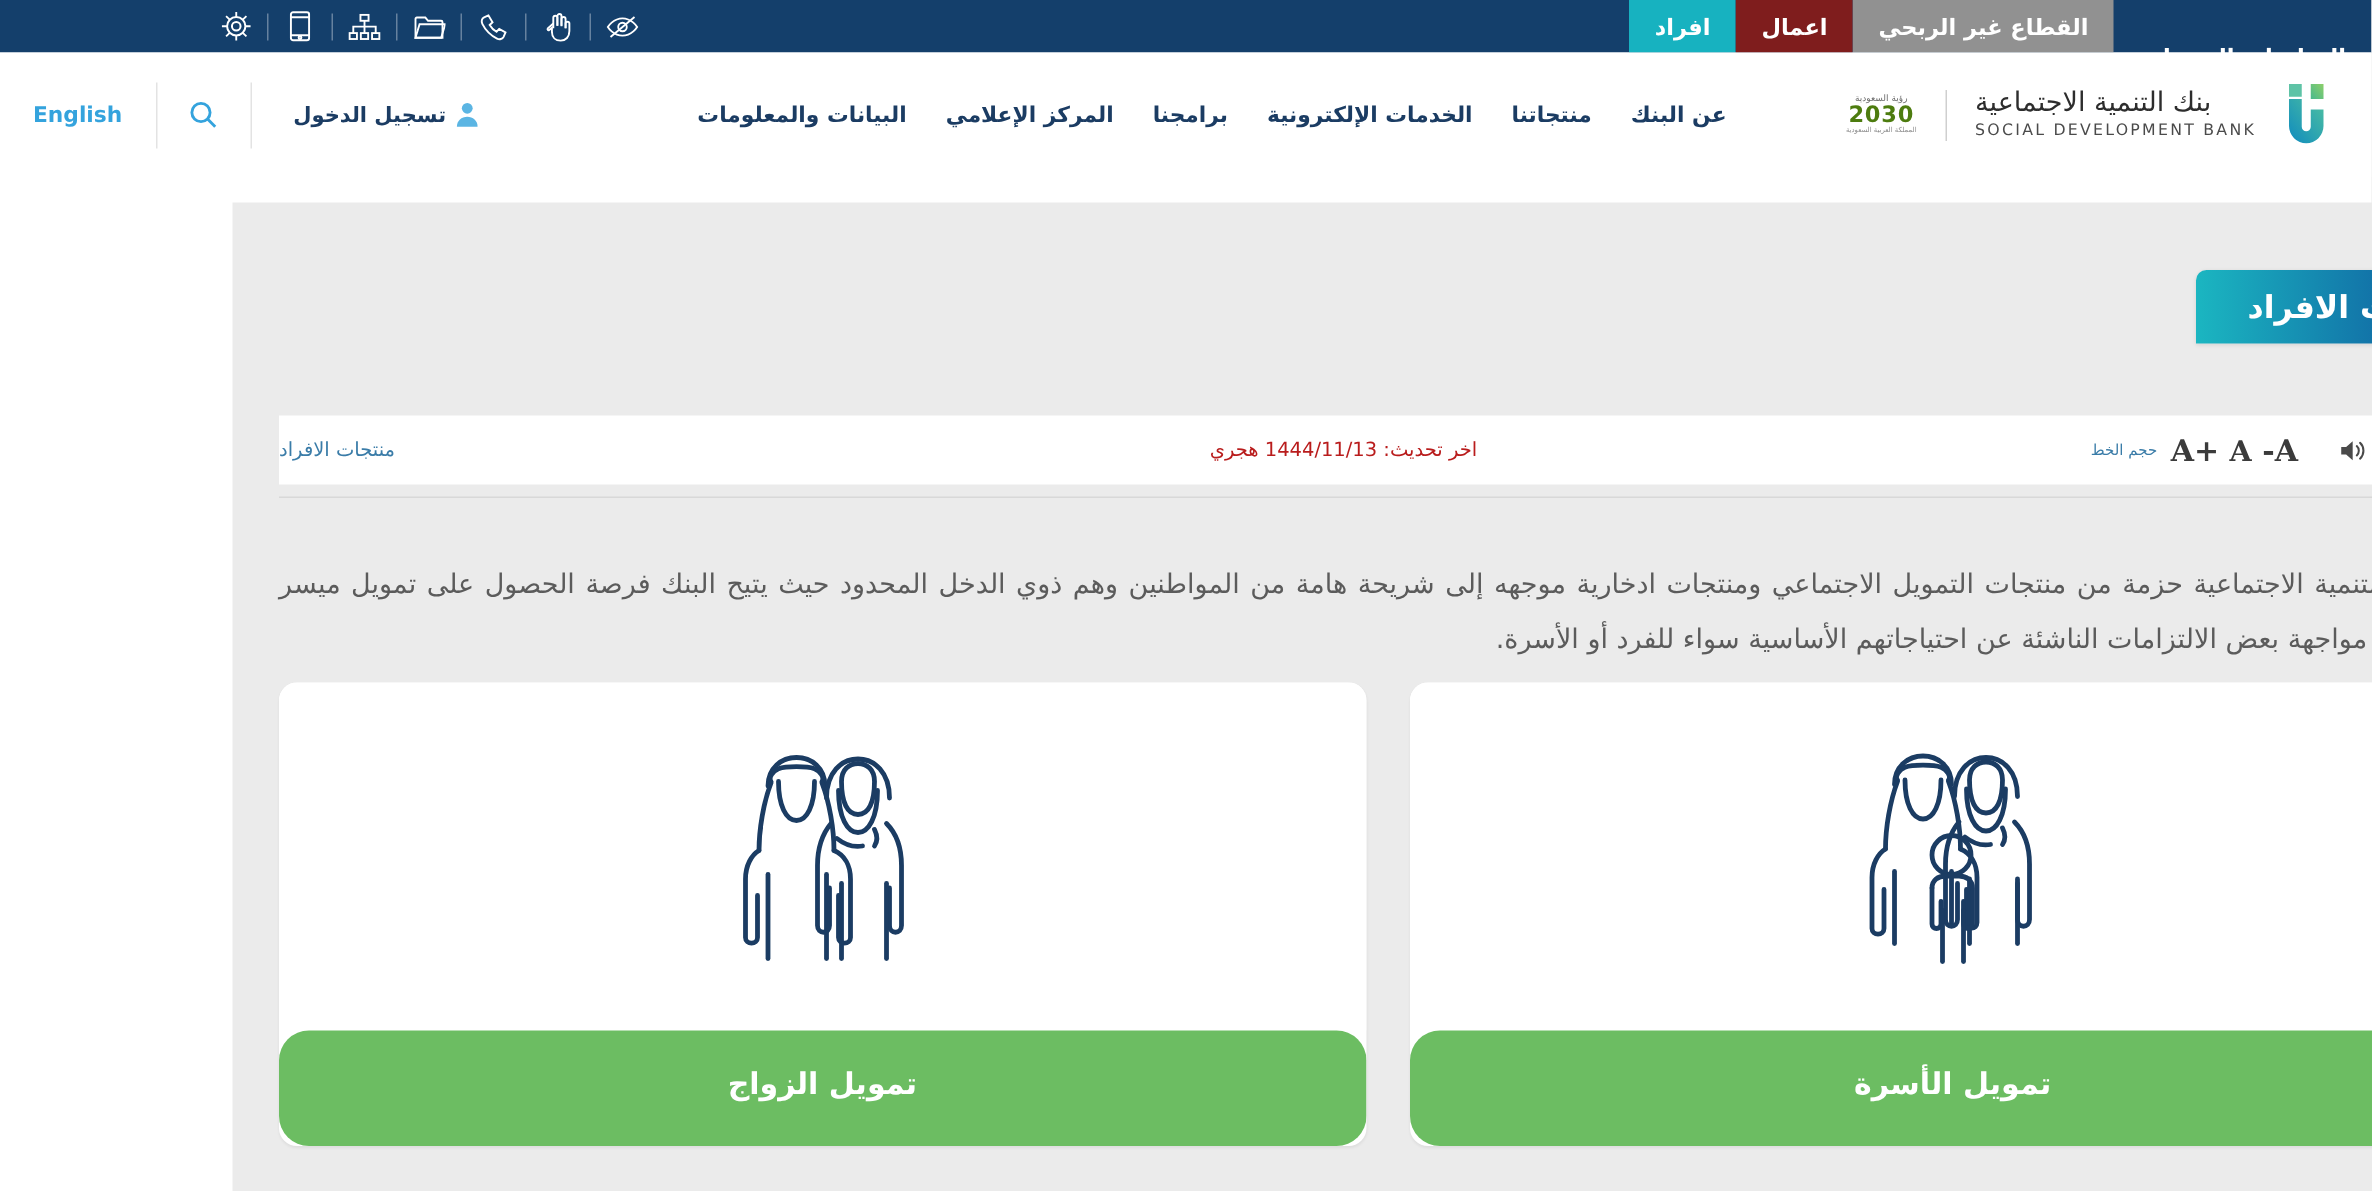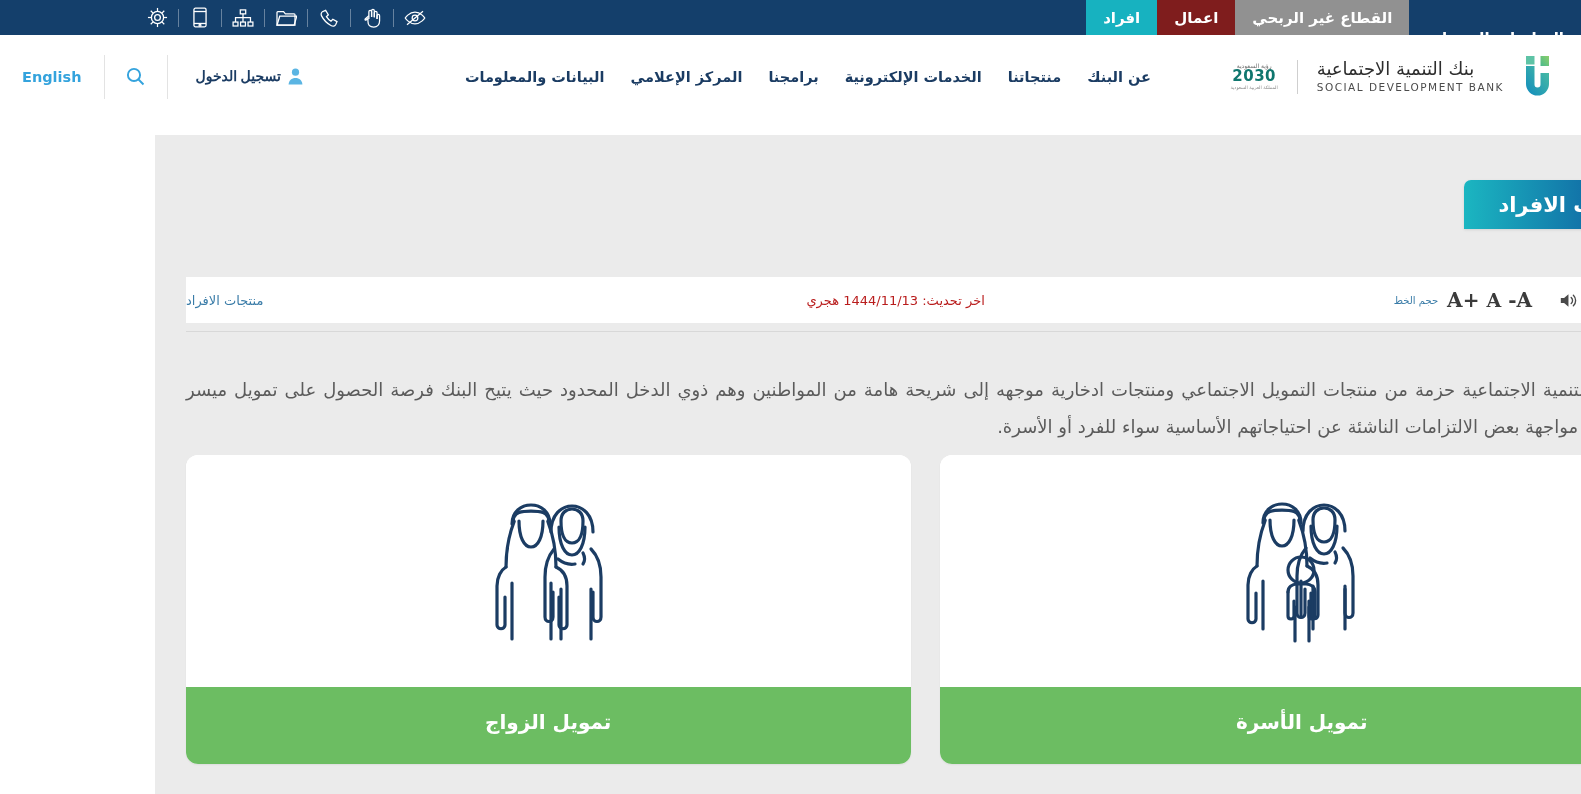--- a/index.html
+++ b/index.html
@@ -80,21 +80,21 @@
     gap:13px;
     flex-direction:row;
   }
   .brand-logo{width:42px;height:46px;flex:none;}
   .brand-names{display:flex;flex-direction:column;align-items:flex-end;line-height:1;}
   .brand-ar{font-size:18px;font-weight:normal;color:#2d2d2d;letter-spacing:.1px;}
   .brand-en{font-size:10.5px;font-weight:normal;color:#4b4b4b;letter-spacing:1.5px;margin-top:4px;}
   .brand-divider{width:1px;height:34px;background:#cfcfcf;margin:0 6px;}
   .vision{display:flex;flex-direction:column;align-items:center;line-height:1;}
   .vision-top{font-size:6px;color:#6b6b6b;letter-spacing:.4px;}
-  .vision-num{font-size:15px;font-weight:bold;color:#0f766e;letter-spacing:.5px;}
+  .vision-num{font-size:15px;font-weight:bold;color:#4d7c0f;letter-spacing:.5px;}
   .vision-sub{font-size:4.6px;color:#8a8a8a;letter-spacing:.2px;margin-top:2px;}
 
   .mainnav{
     position:absolute;
     right:430px;
     top:50%;
     transform:translateY(-50%);
     display:flex;
     flex-direction:row;
     align-items:center;
@@ -121,21 +121,21 @@
     font-size:14.5px;font-weight:bold;color:#34a3dd;
     padding:0 22px;cursor:pointer;
   }
   .v-sep{width:1px;height:44px;background:#e3e3e3;}
   .search-btn{
     width:62px;height:44px;display:flex;align-items:center;justify-content:center;cursor:pointer;
   }
   .search-btn svg{stroke:#34a3dd;fill:none;stroke-width:2;}
   .login-btn{
     display:flex;flex-direction:row;align-items:center;gap:7px;
-    padding:0 20px 0 28px;cursor:pointer;font-family:Liberation Serif, serif;
+    padding:0 20px 0 28px;cursor:pointer;
   }
   .login-label{font-size:14px;color:#1b3c63;font-weight:600;white-space:nowrap;}
   .login-ico{width:15px;height:17px;}
 
   
   .canvas{
     position:absolute;
     left:155px;
     top:135px;
     width:1540px;
@@ -259,20 +259,21 @@
   }
   .card-art svg{stroke:#1b3c63;fill:none;stroke-width:3.2;stroke-linecap:round;stroke-linejoin:round;}
   .card-label{
     background:#6cbd62;
     color:#ffffff;
     font-size:20px;
     font-weight:bold;
     text-align:center;
     padding:23px 10px 30px;
     letter-spacing:.3px;
+    border-radius:20px;
   }
 </style>
 </head>
 <body>
 
 <div class="topbar">
 
   <div class="access-icons">
     <div class="ico">
       <svg width="22" height="16" viewBox="0 0 24 18">

